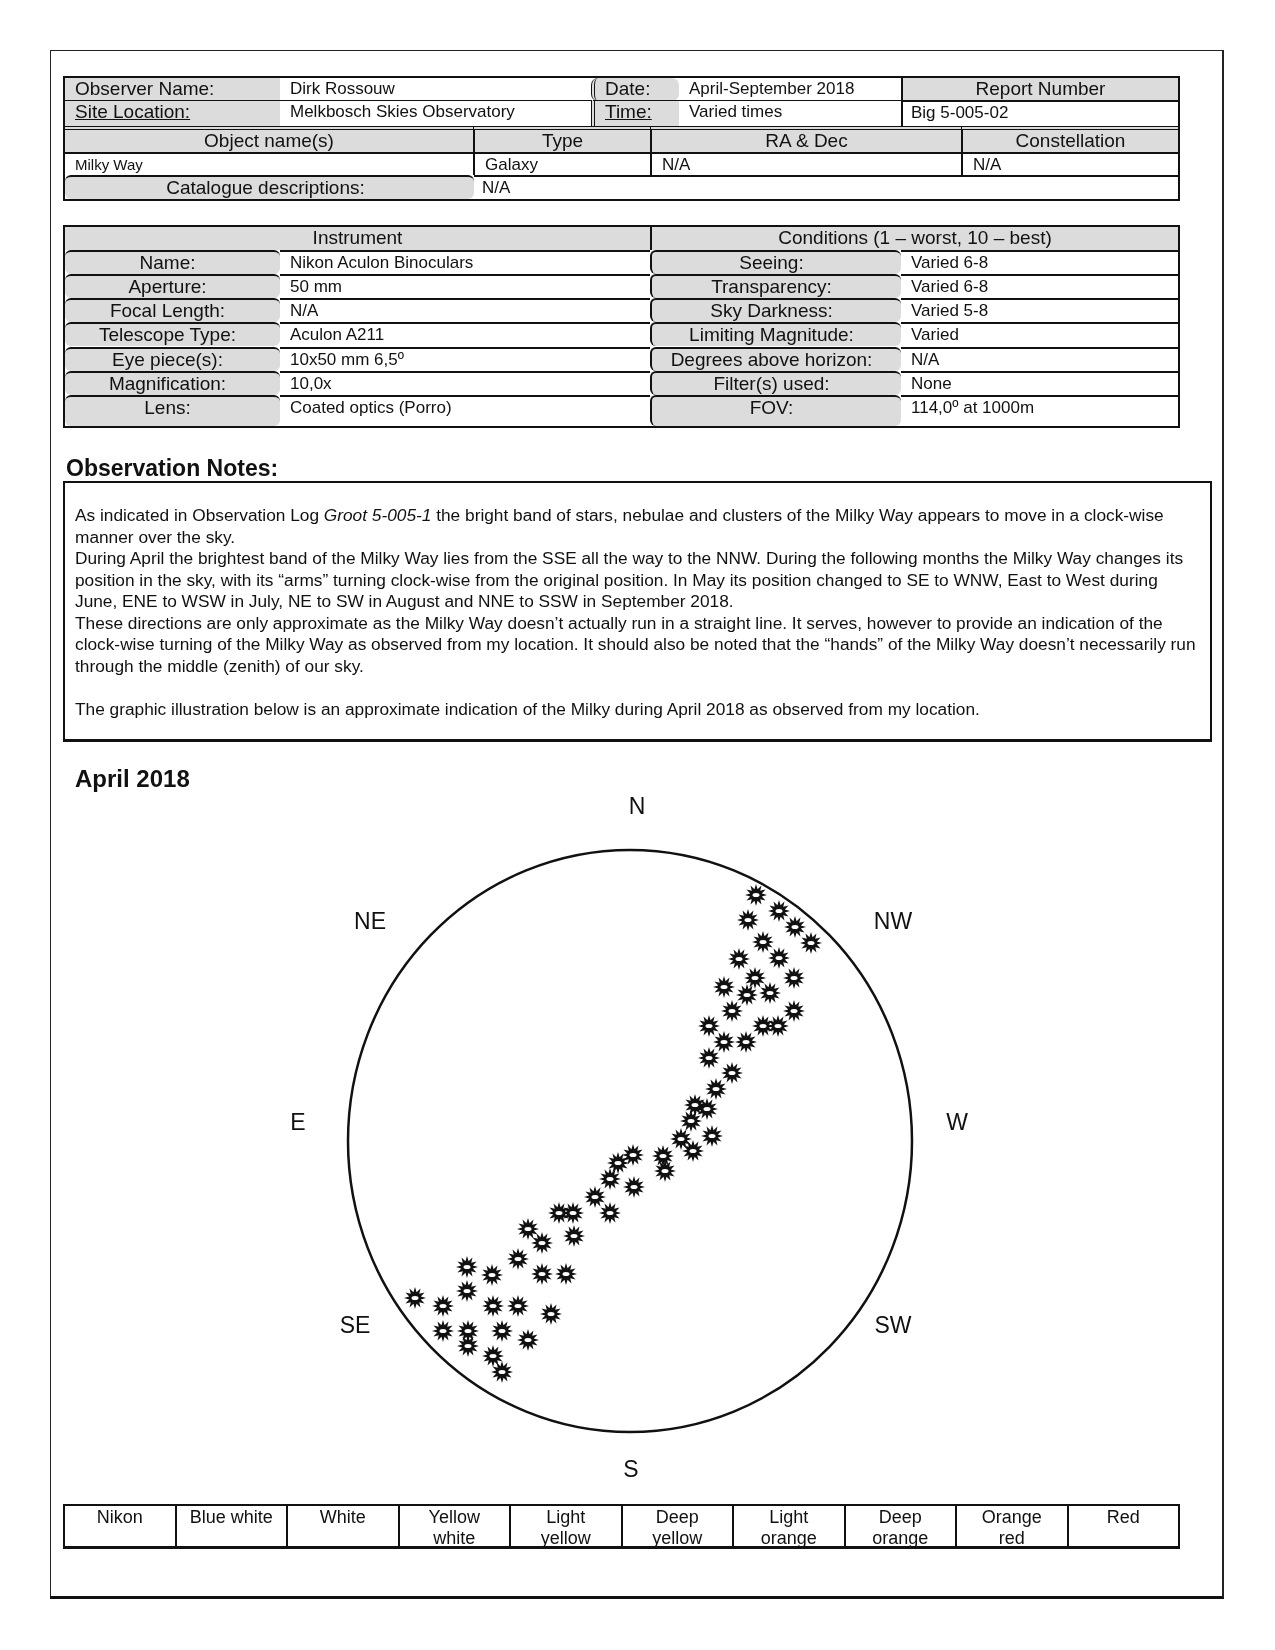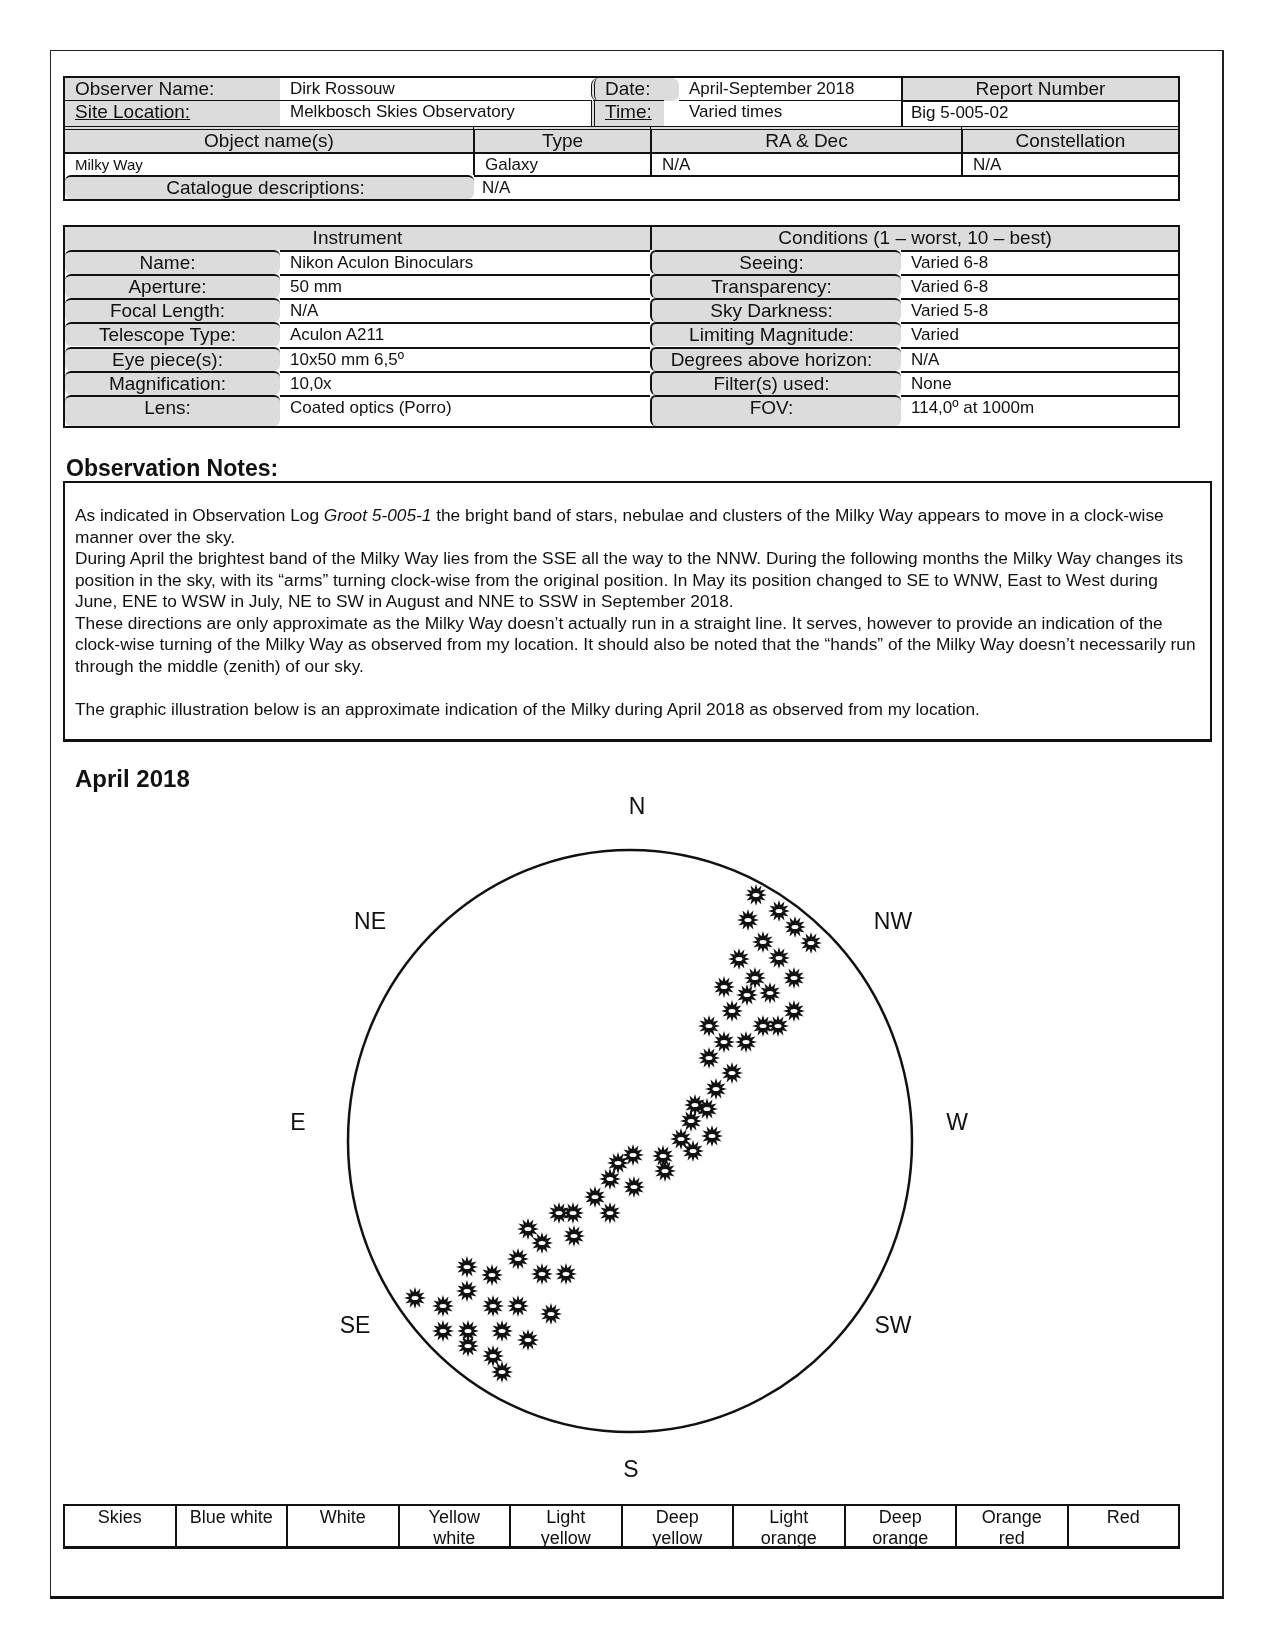--- a/index.html
+++ b/index.html
@@ -38,21 +38,21 @@
 <div class="tbl" style="left:63px; top:76px; width:1117px; height:125px;"></div>
 
 <div class="cell grey val" style="left:65px; top:78px; width:215px; height:23px;">Observer Name:</div>
 <div class="cell val" style="left:280px; top:78px; width:311px; height:27px; font-size:17px;">Dirk Rossouw</div>
 <div class="cell grey val bl" style="left:591px; top:78px; width:88px; height:23px; border-left:4px double #111;border-radius:7px;">Date:</div>
 <div class="cell val" style="left:679px; top:78px; width:222px; height:23px; font-size:17px;">April-September 2018</div>
 <div class="cell grey ctr bl" style="left:901px; top:78px; width:277px; height:23px;">Report Number</div>
 
 <div class="cell grey val bt" style="left:65px; top:100px; width:215px; height:26px; text-decoration:underline; border-top-width:1px;">Site Location:</div>
 <div class="cell val bt" style="left:280px; top:100px; width:311px; height:26px; font-size:17px; border-top-width:1px;">Melkbosch Skies Observatory</div>
-<div class="cell grey val bl bt" style="left:591px; top:100px; width:73px; height:26px; border-left:4px double #111; text-decoration:underline; border-top-width:1px;">Time:</div>
+<div class="cell grey val bl bt" style="left:591px; top:100px; width:88px; height:26px; border-left:4px double #111; text-decoration:underline; border-top-width:1px;">Time:</div>
 <div class="cell val bt" style="left:679px; top:100px; width:222px; height:26px; font-size:17px; border-top-width:1px;">Varied times</div>
 <div class="cell val bl bt" style="left:901px; top:100px; width:277px; height:26px; font-size:17px; padding-left:8px;">Big 5-005-02</div>
 
 <div class="cell grey ctr bt" style="left:65px; top:126px; width:408px; height:26px; border-top:4px double #111;">Object name(s)</div>
 <div class="cell grey ctr bt bl" style="left:473px; top:126px; width:177px; height:26px; border-top:4px double #111;">Type</div>
 <div class="cell grey ctr bt bl" style="left:650px; top:126px; width:311px; height:26px; border-top:4px double #111;">RA &amp; Dec</div>
 <div class="cell grey ctr bt bl" style="left:961px; top:126px; width:217px; height:26px; border-top:4px double #111;">Constellation</div>
 
 <div class="cell bt small" style="left:65px; top:152px; width:408px; height:23px; padding-left:10px; font-size:15px;">Milky Way</div>
 <div class="cell bt bl val small" style="left:473px; top:152px; width:177px; height:23px; font-size:17px;">Galaxy</div>
@@ -357,21 +357,21 @@
 <div class="dir" style="left:637px; top:806px;">N</div>
 <div class="dir" style="left:370px; top:921px;">NE</div>
 <div class="dir" style="left:893px; top:921px;">NW</div>
 <div class="dir" style="left:298px; top:1122px;">E</div>
 <div class="dir" style="left:957px; top:1122px;">W</div>
 <div class="dir" style="left:355px; top:1325px;">SE</div>
 <div class="dir" style="left:893px; top:1325px;">SW</div>
 <div class="dir" style="left:631px; top:1469px;">S</div>
 
 <div class="legend" id="legend">
-    <div class="lc" style="white-space: pre-line;">Skies</div>
+    <div class="lc" style="white-space: pre-line;">Nikon</div>
     <div class="lc" style="white-space: pre-line;">Blue white</div>
     <div class="lc" style="white-space: pre-line;">White</div>
     <div class="lc" style="white-space: pre-line;">Yellow
 white</div>
     <div class="lc" style="white-space: pre-line;">Light
 yellow</div>
     <div class="lc" style="white-space: pre-line;">Deep
 yellow</div>
     <div class="lc" style="white-space: pre-line;">Light
 orange</div>

